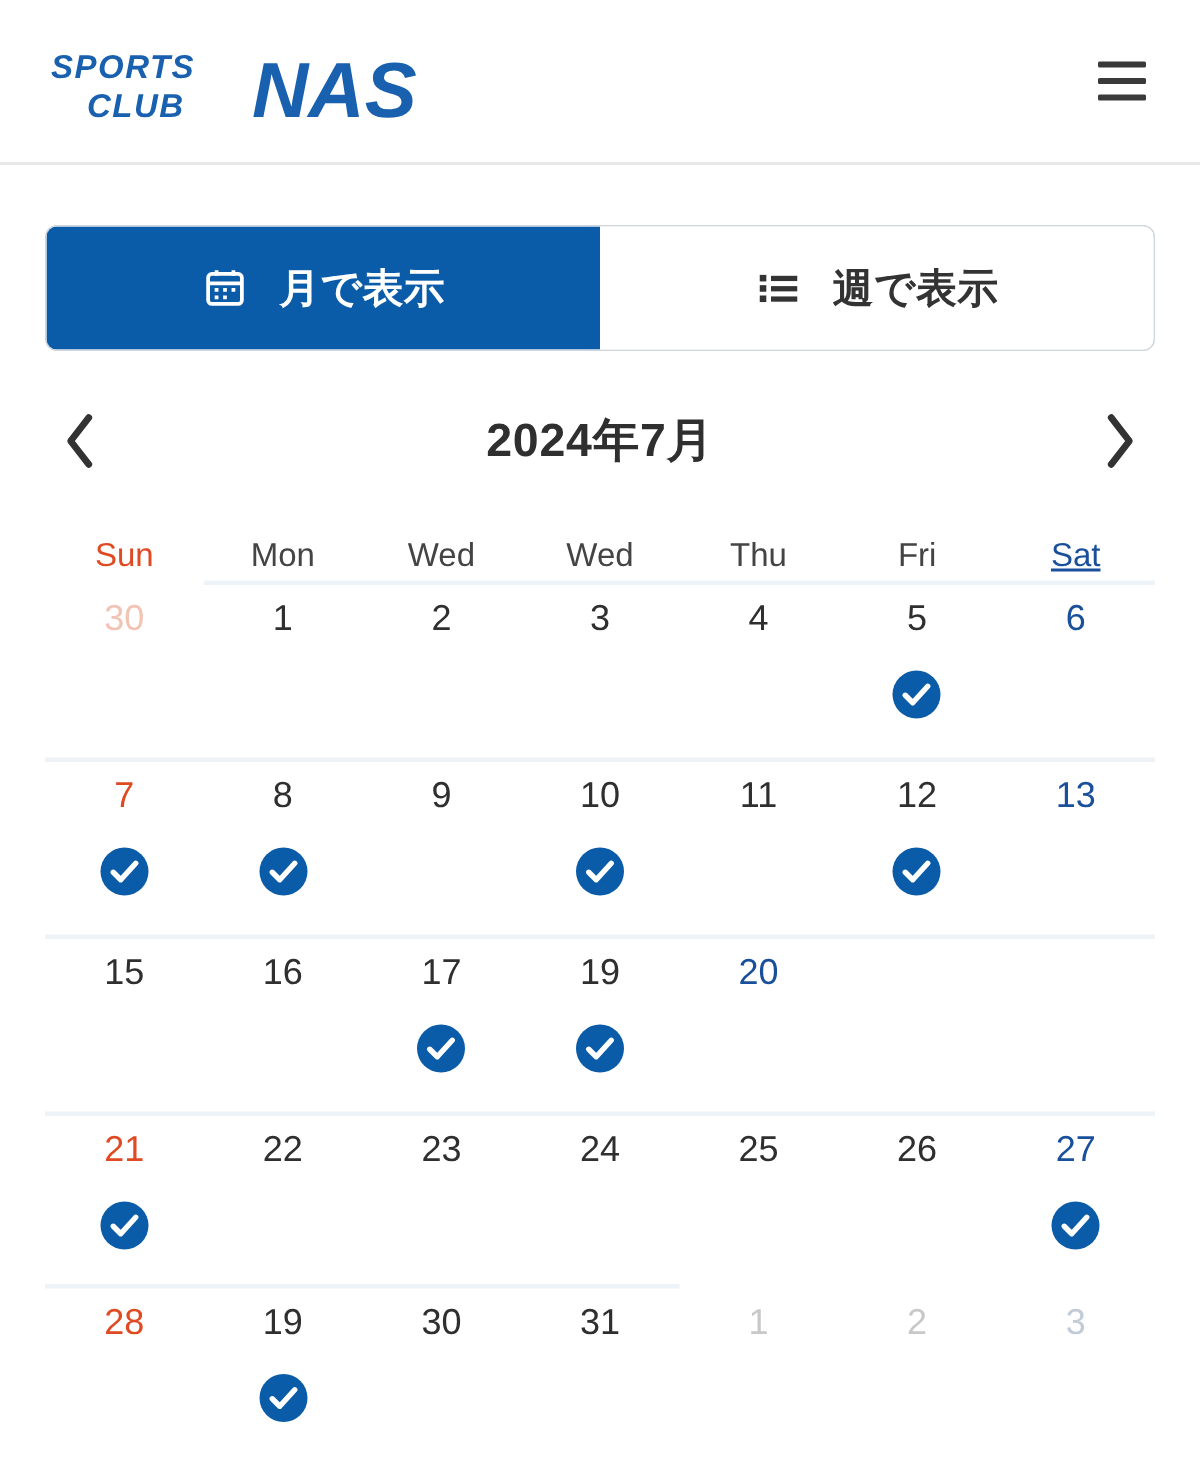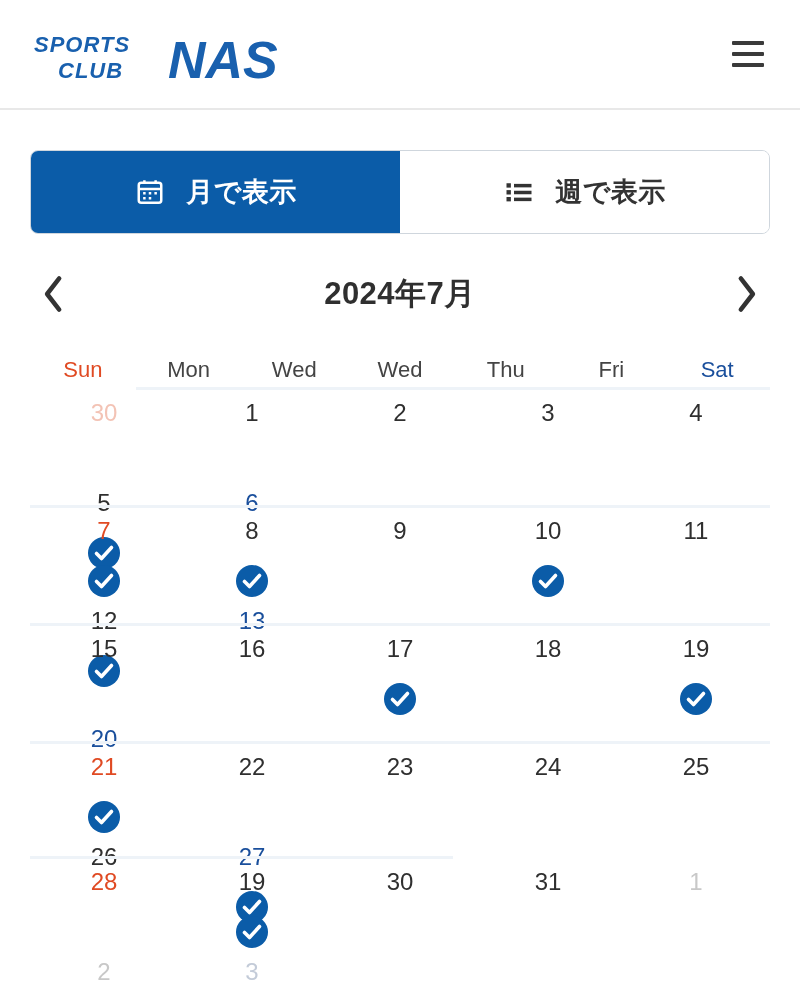--- a/index.html
+++ b/index.html
@@ -129,25 +129,25 @@
     height: 40px;
     align-items: center;
   }
   .dow {
     text-align: center;
     font-size: 22px;
     font-weight: 500;
     color: #444444;
   }
   .dow.sun { color: #e04a23; }
-  .dow.sat { color: #1a4f9c; }
+  .dow.sat { color: #1a4f9c; text-decoration: underline; }
 
   .week {
     display: grid;
-    grid-template-columns: repeat(5, 1fr);
+    grid-template-columns: repeat(7, 1fr);
     height: 115px;
     border-top: 3px solid #eef3f8;
     position: relative;
   }
   
   .week.rule-offset-first {
     border-top: none;
   }
   .week.rule-offset-first::before {
     content: "";
@@ -378,24 +378,20 @@
         <div class="day">
           <div class="day-num">17</div>
           <div class="check-badge">
             <svg width="34" height="34" viewBox="0 0 34 34">
               <circle cx="17" cy="17" r="16" fill="#0b5ca8"></circle>
               <polyline points="9.5,17.5 14.5,22.5 24.5,11.5" fill="none" stroke="#ffffff" stroke-width="3.6" stroke-linecap="round" stroke-linejoin="round"></polyline>
             </svg>
           </div>
         </div>
         <div class="day">
-          <div class="day-num">18</div>
-          <div class="check-slot-empty"></div>
-        </div>
-        <div class="day">
           <div class="day-num">19</div>
           <div class="check-badge">
             <svg width="34" height="34" viewBox="0 0 34 34">
               <circle cx="17" cy="17" r="16" fill="#0b5ca8"></circle>
               <polyline points="9.5,17.5 14.5,22.5 24.5,11.5" fill="none" stroke="#ffffff" stroke-width="3.6" stroke-linecap="round" stroke-linejoin="round"></polyline>
             </svg>
           </div>
         </div>
         <div class="day sat">
           <div class="day-num">20</div>

